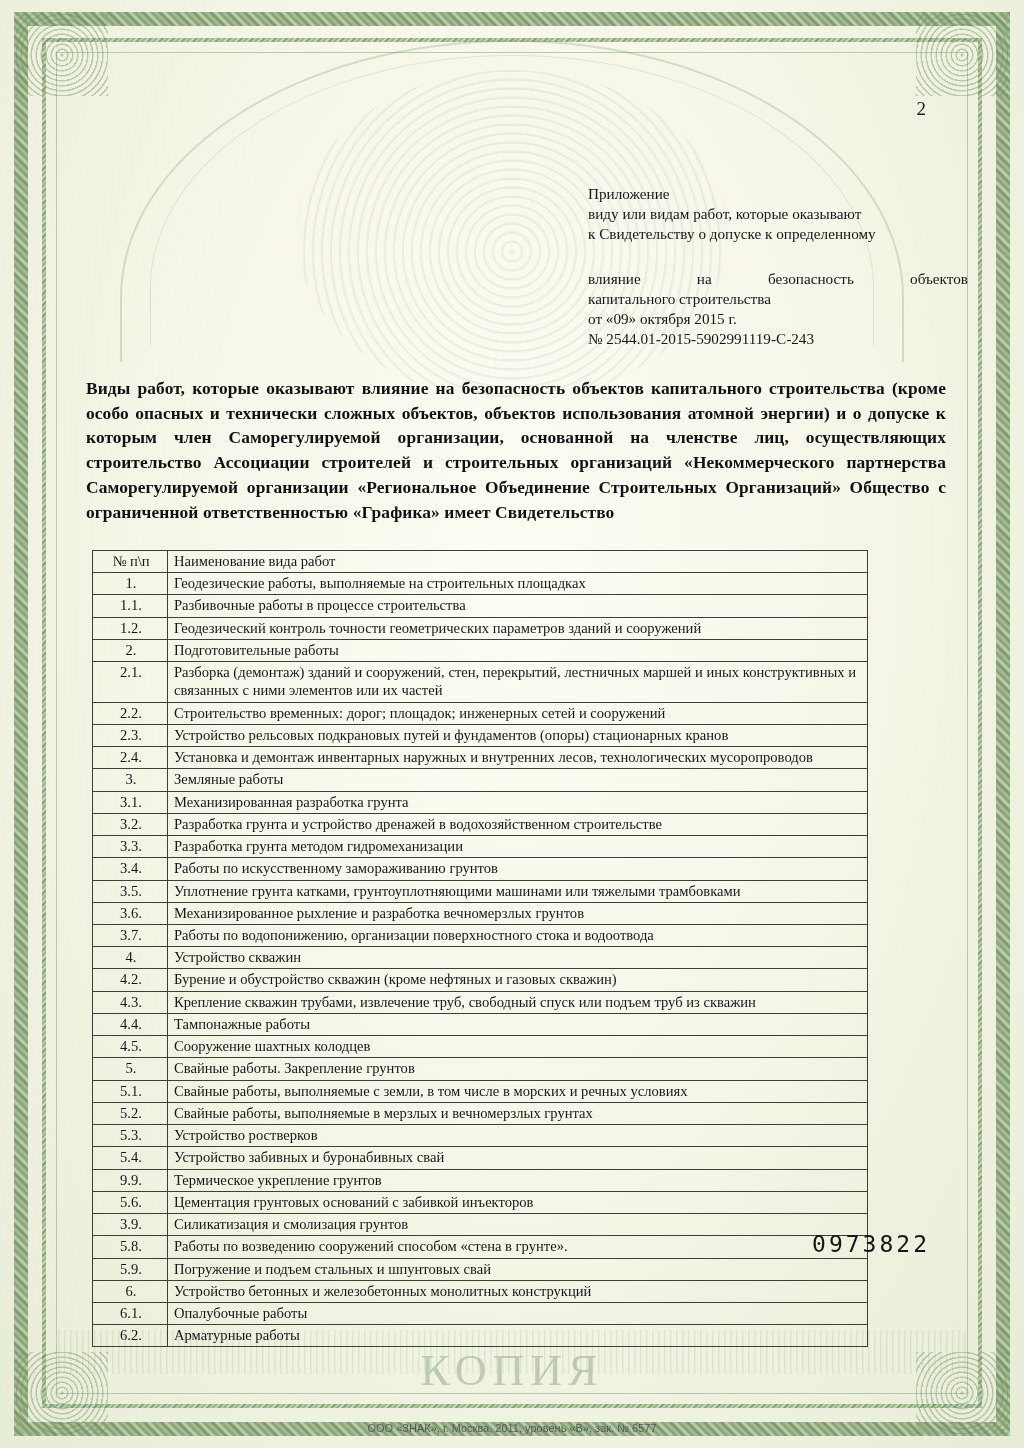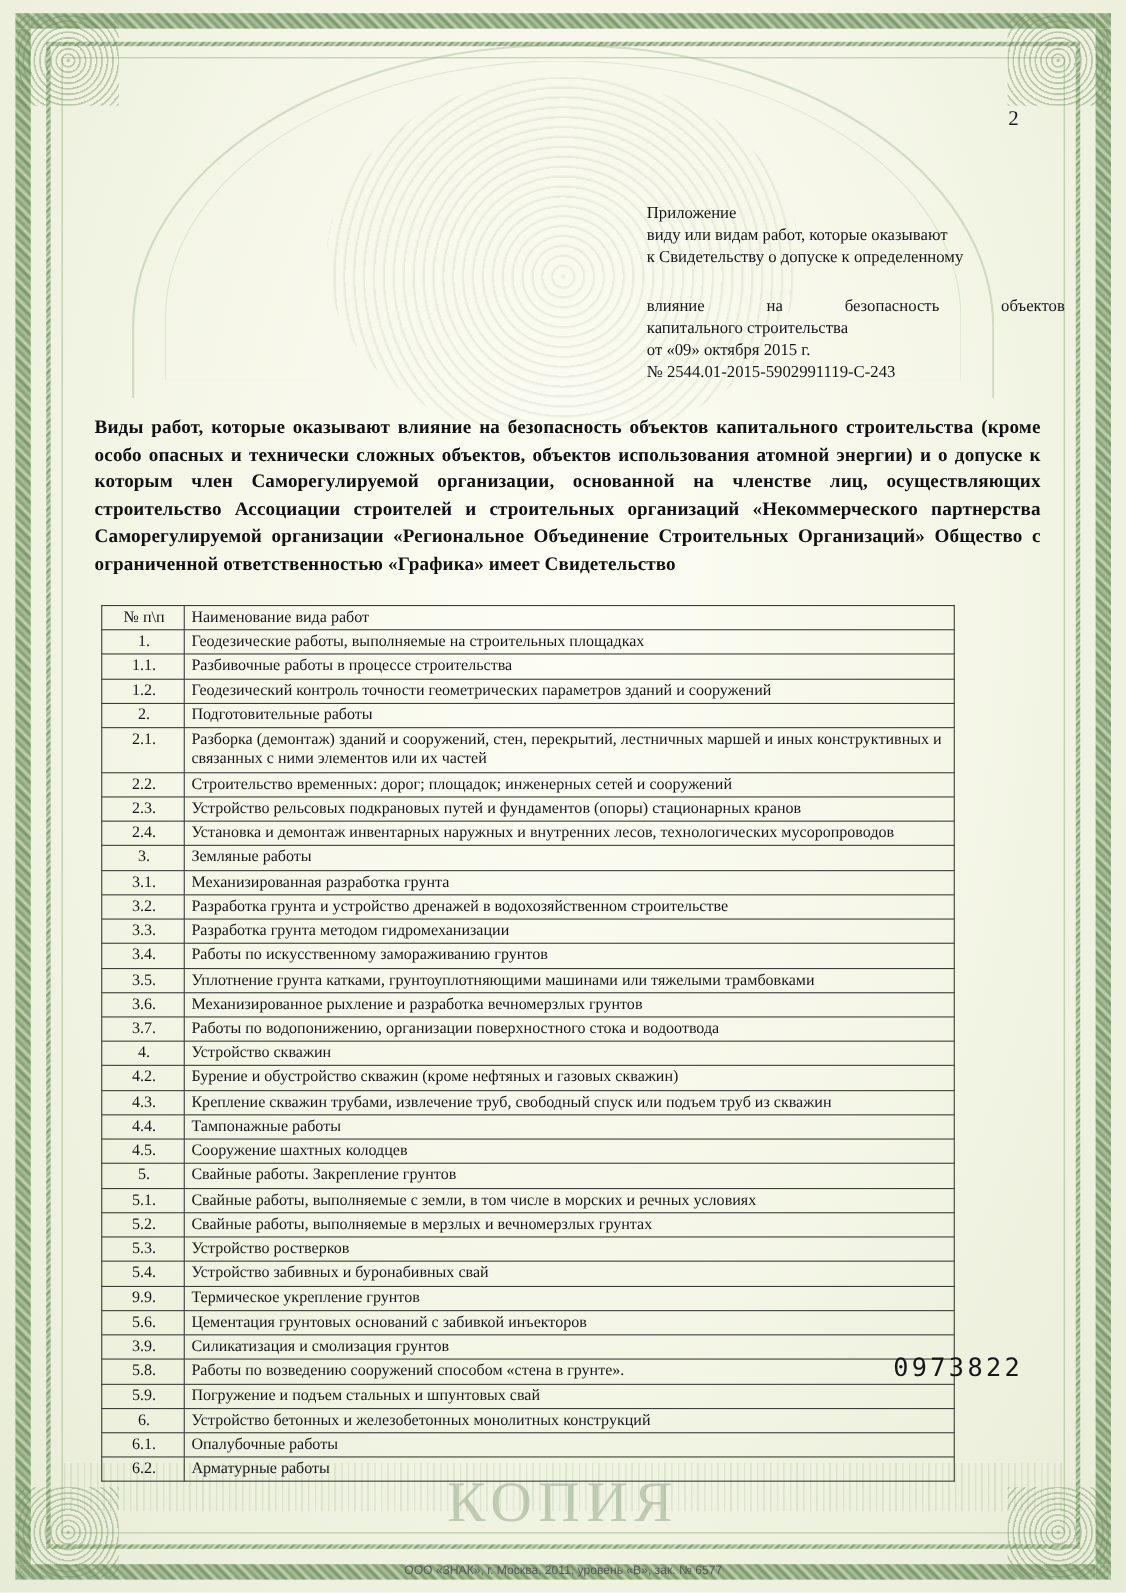--- a/index.html
+++ b/index.html
@@ -185,21 +185,21 @@
     font-size: 23px;
     letter-spacing: 3px;
     color: #15171b;
   }
 
   .kopiya {
     position: absolute;
     left: 50%;
     transform: translateX(-50%);
     bottom: 52px;
-    font-size: 52px;
+    font-size: 44px;
     letter-spacing: 6px;
     color: rgba(150,170,140,0.55);
     font-family: "Liberation Serif", serif;
   }
 
   .footer-note {
     position: absolute;
     left: 0;
     right: 0;
     bottom: 14px;

